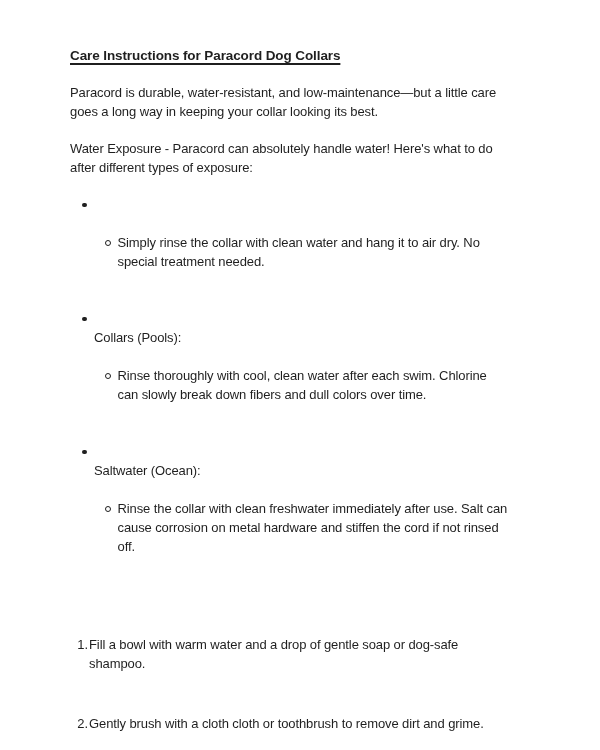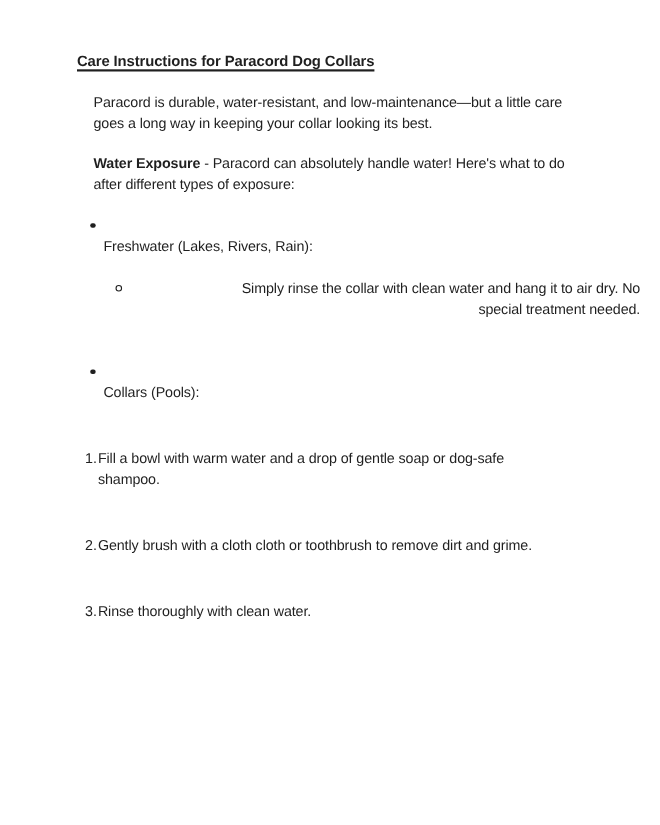--- a/index.html
+++ b/index.html
@@ -25,25 +25,25 @@
   }
   .doc-title {
     font-size: 13.5px;
     font-weight: 700;
     text-decoration: underline;
     text-decoration-thickness: 1.5px;
     text-underline-offset: 2.5px;
     margin: 0 0 18px 0;
   }
   p.block {
-    margin: 0 0 18px 15px;
+    margin: 0 0 18px 0;
     white-space: pre-line;
   }
   b { font-weight: 700; }
-  .bold-run { font-weight: 700; }
+  .bold-run { font-weight: 400; }
   .text-run { white-space: pre-line; }
 
   ul.l1 {
     list-style: none;
     margin: 0 0 18px 0;
     padding: 0 0 0 24px;
   }
   ul.l1 > li {
     position: relative;
     white-space: pre-line;
@@ -59,21 +59,20 @@
     background: #1f1f1f;
   }
   ul.l2 {
     list-style: none;
     margin: 0;
     padding: 0 0 0 23.5px;
   }
   ul.l2 > li {
     position: relative;
     white-space: pre-line;
-    text-align: right;
   }
   ul.l2 > li::before {
     content: "";
     position: absolute;
     left: -13px;
     top: 6.8px;
     width: 4px;
     height: 4px;
     border: 1.2px solid #1f1f1f;
     border-radius: 50%;
@@ -107,28 +106,39 @@
   <h1 class="doc-title">Care Instructions for Paracord Dog Collars</h1>
 
   <p class="block">Paracord is durable, water-resistant, and low-maintenance—but a little care
 goes a long way in keeping your collar looking its best.</p>
 
   <p class="block"><b class="bold-run">Water Exposure</b><span class="text-run"> - Paracord can absolutely handle water! Here's what to do
 after different types of exposure:</span></p>
 
   <ul class="l1">
     <li>
-      <span class="text-run">Freshwater (Lakes, Rivers, Rain):</span>
       <ul class="l2">
         <li>Simply rinse the collar with clean water and hang it to air dry. No
 special treatment needed.</li>
       </ul>
     </li>
     <li>
       <span class="text-run">Collars (Pools):</span>
+      <ul class="l2">
+        <li>Rinse thoroughly with cool, clean water after each swim. Chlorine
+can slowly break down fibers and dull colors over time.</li>
+      </ul>
+    </li>
+    <li>
+      <span class="text-run">Saltwater (Ocean):</span>
+      <ul class="l2">
+        <li>Rinse the collar with clean freshwater immediately after use. Salt can
+cause corrosion on metal hardware and stiffen the cord if not rinsed
+off.</li>
+      </ul>
     </li>
   </ul>
 
 
   <ol class="steps">
     <li>Fill a bowl with warm water and a drop of gentle soap or dog-safe
 shampoo.</li>
     <li>Gently brush with a cloth cloth or toothbrush to remove dirt and grime.</li>
     <li>Rinse thoroughly with clean water.</li>
 

